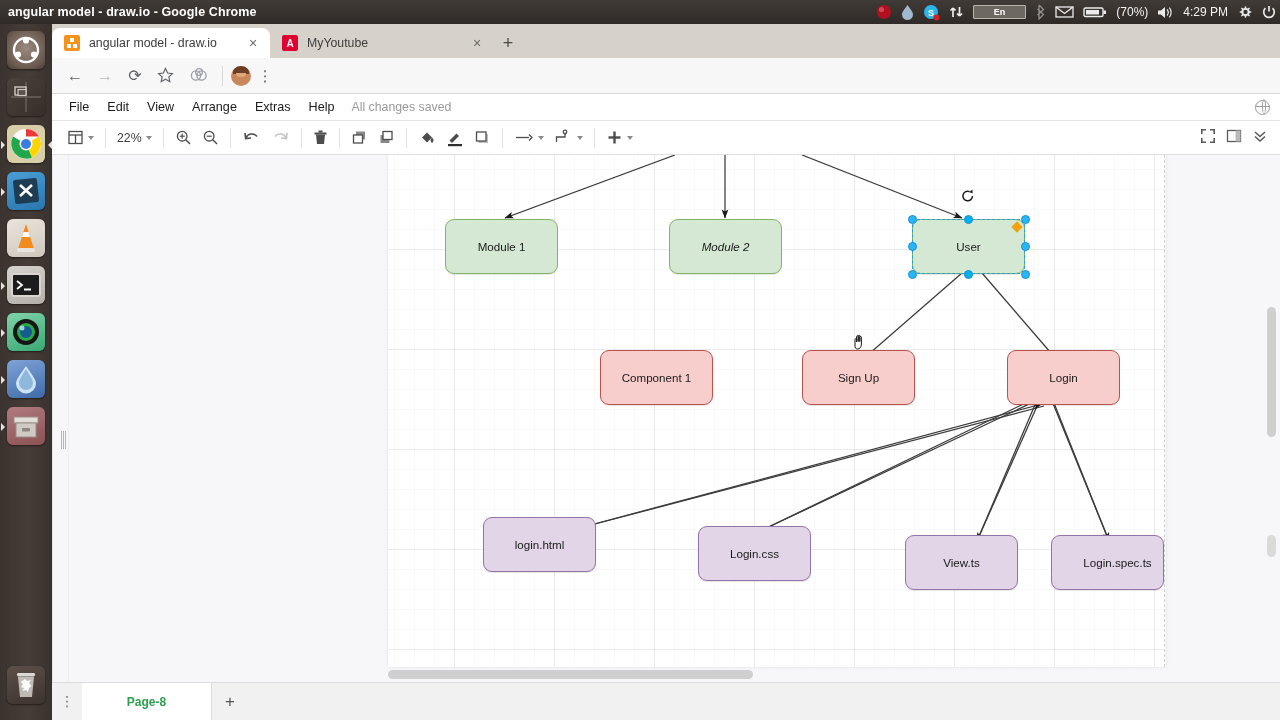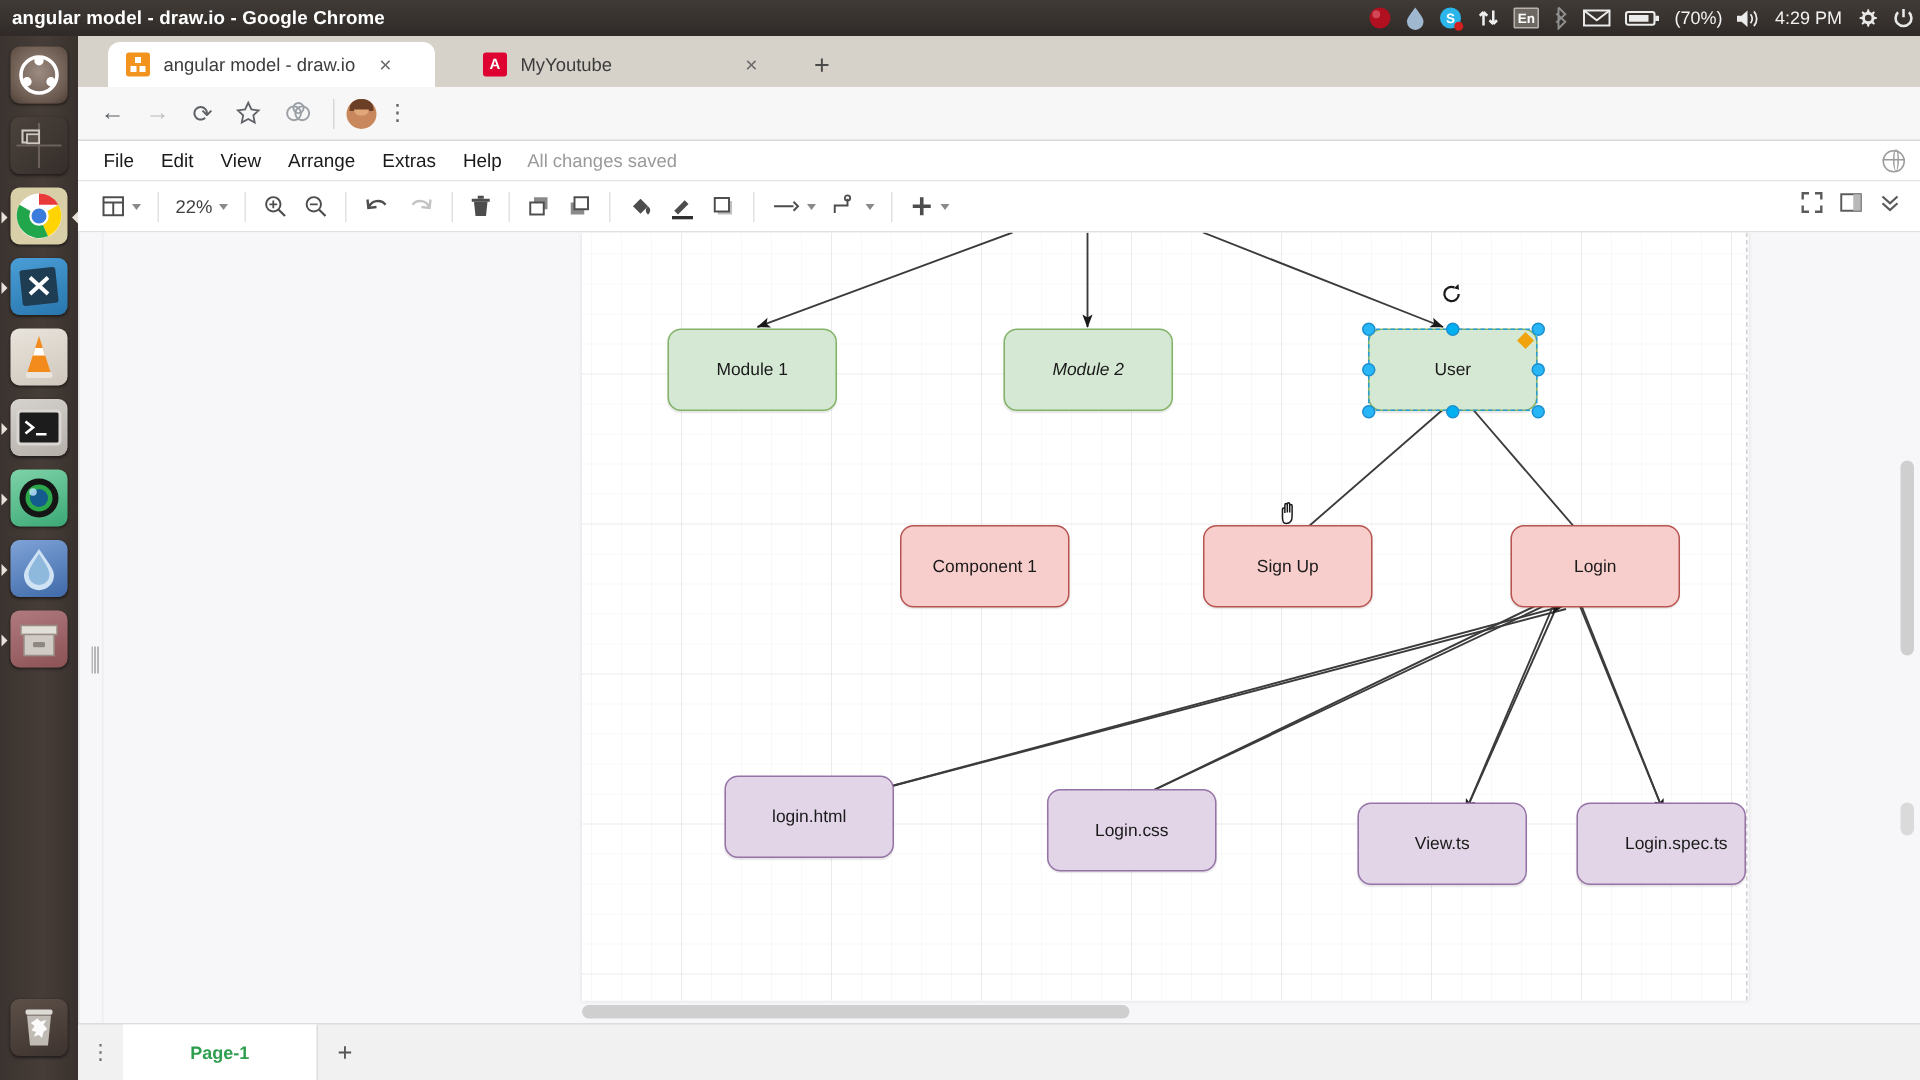--- a/index.html
+++ b/index.html
@@ -17,21 +17,21 @@
     background: linear-gradient(to bottom, #413b37 0%, #2f2a27 100%);
     color: #fff; font-size: 12.5px; font-weight: bold;
     display: flex; align-items: center;
   }
   .u-title { margin-left: 8px; letter-spacing: .1px; font-size: 12.5px; }
   .tray { position: absolute; right: 4px; top: 0; height: 24px; display: flex; align-items: center; gap: 9px; }
   .tray .ti { display: flex; align-items: center; justify-content: center; height: 24px; }
   .tray-text { font-size: 12px; font-weight: normal; color: #f2f2f2; }
   .kbd-ind {
     border: 1px solid #b9b3ad; background: #6d6862; color: #fff;
-    font-size: 9px; font-weight: bold; padding: 0 2px; border-radius: 1px; line-height: 12px;
+    font-size: 9px; font-weight: bold; padding: 0 20px; border-radius: 1px; line-height: 12px;
   }
 
   
   .launcher {
     position: absolute; left: 0; top: 24px; width: 52px; height: 696px;
     background: linear-gradient(to right, #3b332f 0%, #463d38 55%, #39312d 100%);
   }
   .lnch-item { position: relative; width: 52px; height: 47px; display: flex; align-items: center; justify-content: center; }
   .ic { width: 38px; height: 38px; border-radius: 6px; position: relative; overflow: hidden;
         box-shadow: 0 1px 2px rgba(0,0,0,.5); }
@@ -51,23 +51,22 @@
   .i-trash { background: linear-gradient(160deg,#5d5049,#3d332e); }
 
   
   .chrome { position: absolute; left: 52px; top: 24px; width: 1228px; height: 696px; background: #fff; }
   .tabstrip {
     position: relative; height: 34px; width: 1228px;
     background: #d6d2ca; display: flex; align-items: flex-end;
   }
   .tab {
     position: relative; height: 30px; display: flex; align-items: center;
-    padding: 0 24px 0 12px; border-radius: 8px 8px 0 0; font-size: 12.3px; color: #3c3c3c;
+    padding: 0 8px 0 12px; border-radius: 8px 8px 0 0; font-size: 12.3px; color: #3c3c3c;
     min-width: 200px;
-    margin-left: 20px;
   }
   .tab.active { background: #fff; }
   .tab .favicon { width: 16px; height: 16px; margin-right: 9px; flex: none; border-radius: 2px; }
   .fav-drawio { background: #f2931e; position: relative; }
   .fav-drawio:after { content:""; position:absolute; left:3px; top:3px; width:10px; height:10px;
       background:
         linear-gradient(#fff,#fff) 0 6px/4px 4px no-repeat,
         linear-gradient(#fff,#fff) 6px 6px/4px 4px no-repeat,
         linear-gradient(#fff,#fff) 3px 0/4px 4px no-repeat; }
   .fav-yt { background: #dd0031; color:#fff; font-size:10px; font-weight:bold;
@@ -630,19 +629,19 @@
       </div>
 
       <div class="hscroll"></div>
       <div class="vscroll"></div>
       <div class="vscroll2"></div>
     </div>
 
     <div class="footer">
       <div class="f-menu">⋮</div>
       <div class="f-tab">
-        <span>Page-1</span>
+        <span>Page-8</span>
       </div>
       <div class="f-add">+</div>
     </div>
 
   </div>
 </div>
 
 </body></html>

